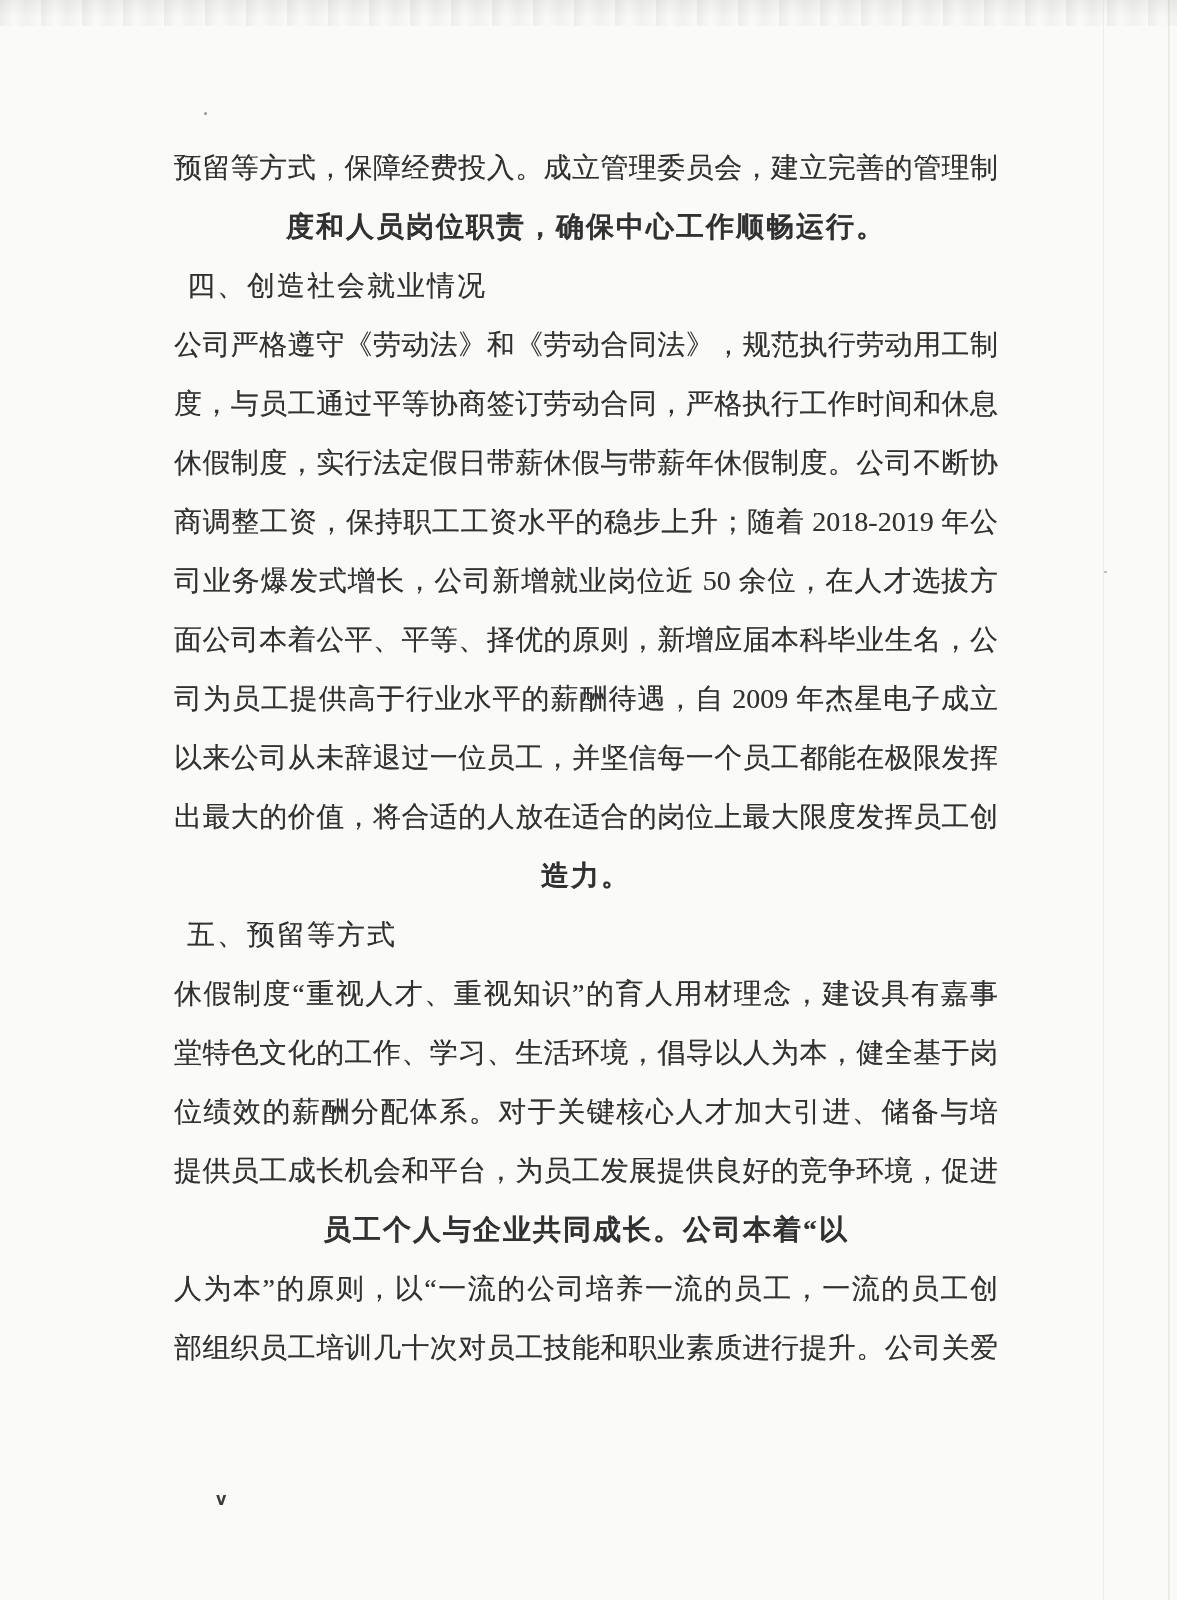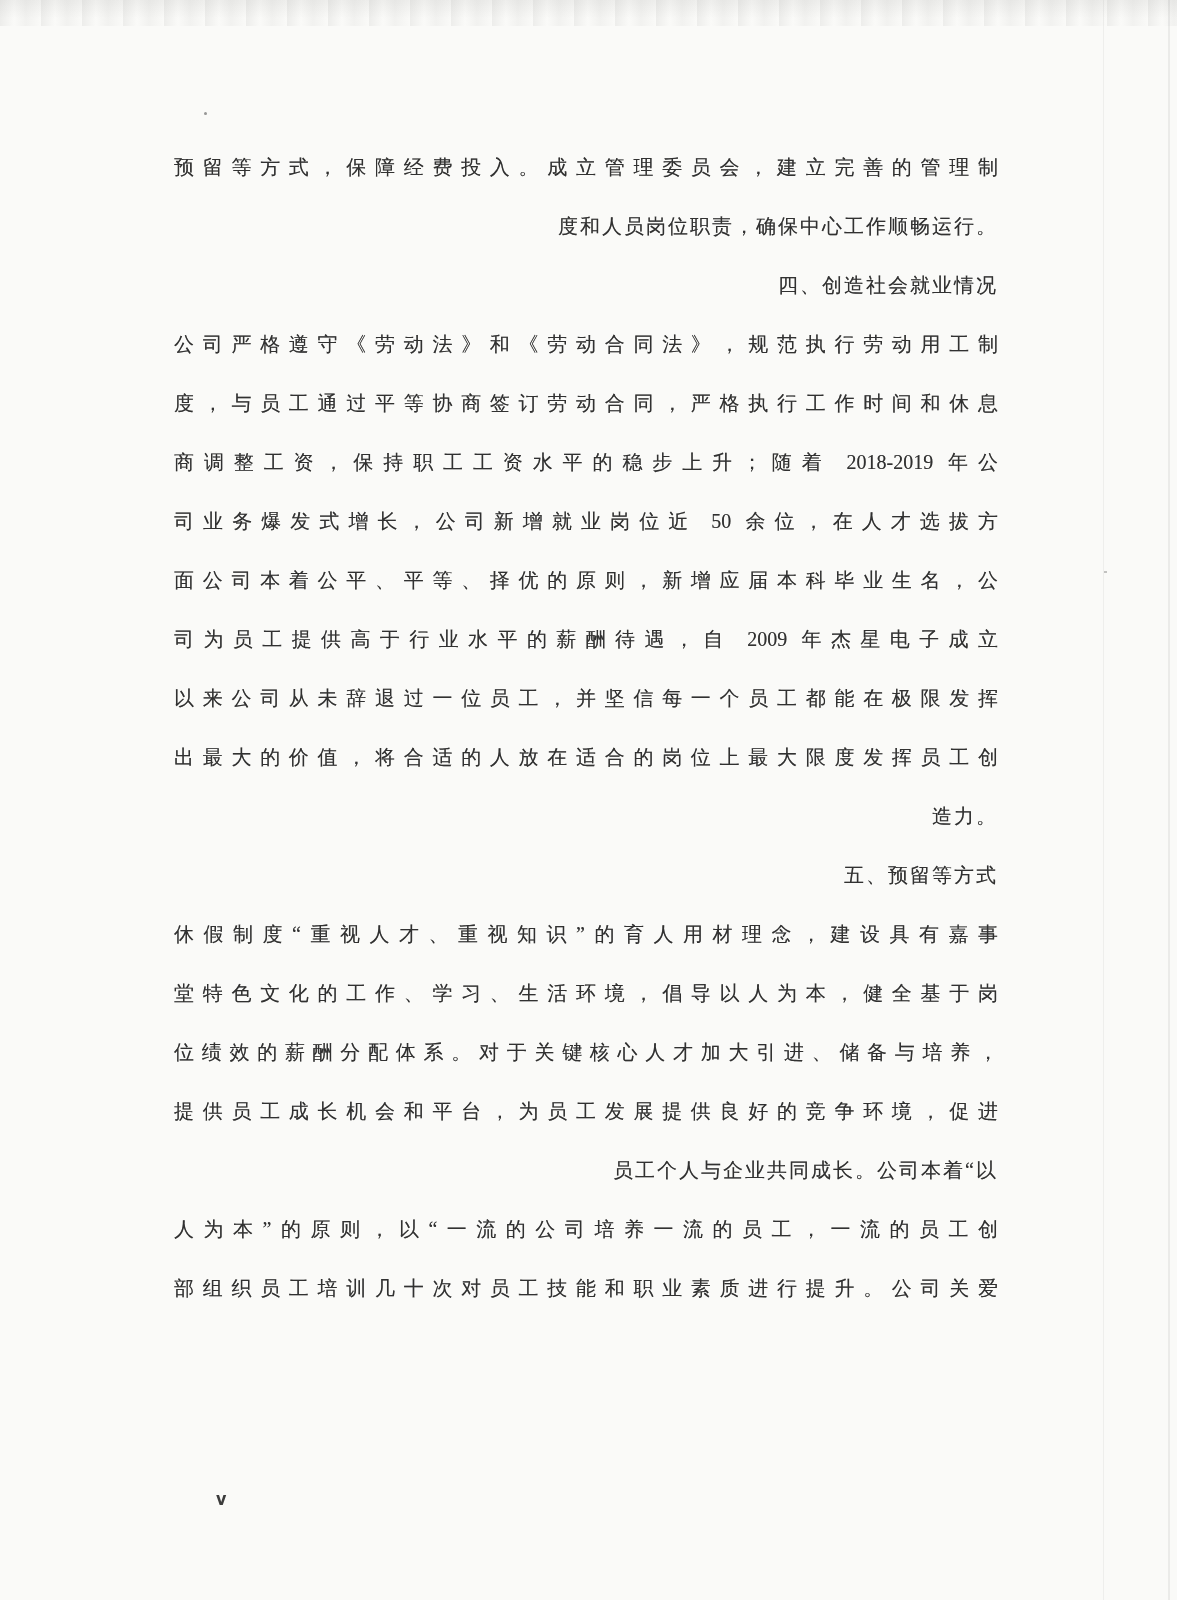--- a/index.html
+++ b/index.html
@@ -63,60 +63,61 @@
     font-weight: bold;
     color: #3c3c3c;
     transform: scaleY(1.05);
   }
   .text-block {
     position: absolute;
     left: 174px;
     top: 138px;
     width: 824px;
     color: #313131;
-    font-size: 20px;
+    font-size: 28px;
     text-shadow: 0 0 0.5px rgba(70,70,70,0.55);
   }
   .line {
     height: 59px;
     line-height: 59px;
     white-space: nowrap;
   }
   .line.full {
     white-space: normal;
     text-align: justify;
     text-align-last: justify;
     overflow: hidden;
   }
   .line.end {
-    text-align: right;
+    text-align: center;
     letter-spacing: 2px;
+    font-weight: bold;
   }
   .line.heading {
     padding-left: 13px;
     letter-spacing: 2px;
-    text-align: right;
   }
 </style>
 </head>
 <body>
 
 <div class="page" style="background: rgb(250, 250, 248);">
   <div class="scan-noise-band"></div>
   <div class="scan-seam-1"></div>
   <div class="scan-seam-2"></div>
   <div class="scan-speck-1"></div>
   <div class="scan-speck-2"></div>
   <div class="stray-pen-mark">v</div>
   <div class="text-block" id="text-block" style="color: rgb(49, 49, 49);">
       <div class="line full">预留等方式，保障经费投入。成立管理委员会，建立完善的管理制</div>
       <div class="line end">度和人员岗位职责，确保中心工作顺畅运行。</div>
       <div class="line heading">四、创造社会就业情况</div>
       <div class="line full">公司严格遵守《劳动法》和《劳动合同法》，规范执行劳动用工制</div>
       <div class="line full">度，与员工通过平等协商签订劳动合同，严格执行工作时间和休息</div>
+      <div class="line full">休假制度，实行法定假日带薪休假与带薪年休假制度。公司不断协</div>
       <div class="line full">商调整工资，保持职工工资水平的稳步上升；随着 2018-2019 年公</div>
       <div class="line full">司业务爆发式增长，公司新增就业岗位近 50 余位，在人才选拔方</div>
       <div class="line full">面公司本着公平、平等、择优的原则，新增应届本科毕业生名，公</div>
       <div class="line full">司为员工提供高于行业水平的薪酬待遇，自 2009 年杰星电子成立</div>
       <div class="line full">以来公司从未辞退过一位员工，并坚信每一个员工都能在极限发挥</div>
       <div class="line full">出最大的价值，将合适的人放在适合的岗位上最大限度发挥员工创</div>
       <div class="line end">造力。</div>
       <div class="line heading">五、预留等方式</div>
       <div class="line full">休假制度“重视人才、重视知识”的育人用材理念，建设具有嘉事</div>
       <div class="line full">堂特色文化的工作、学习、生活环境，倡导以人为本，健全基于岗</div>

